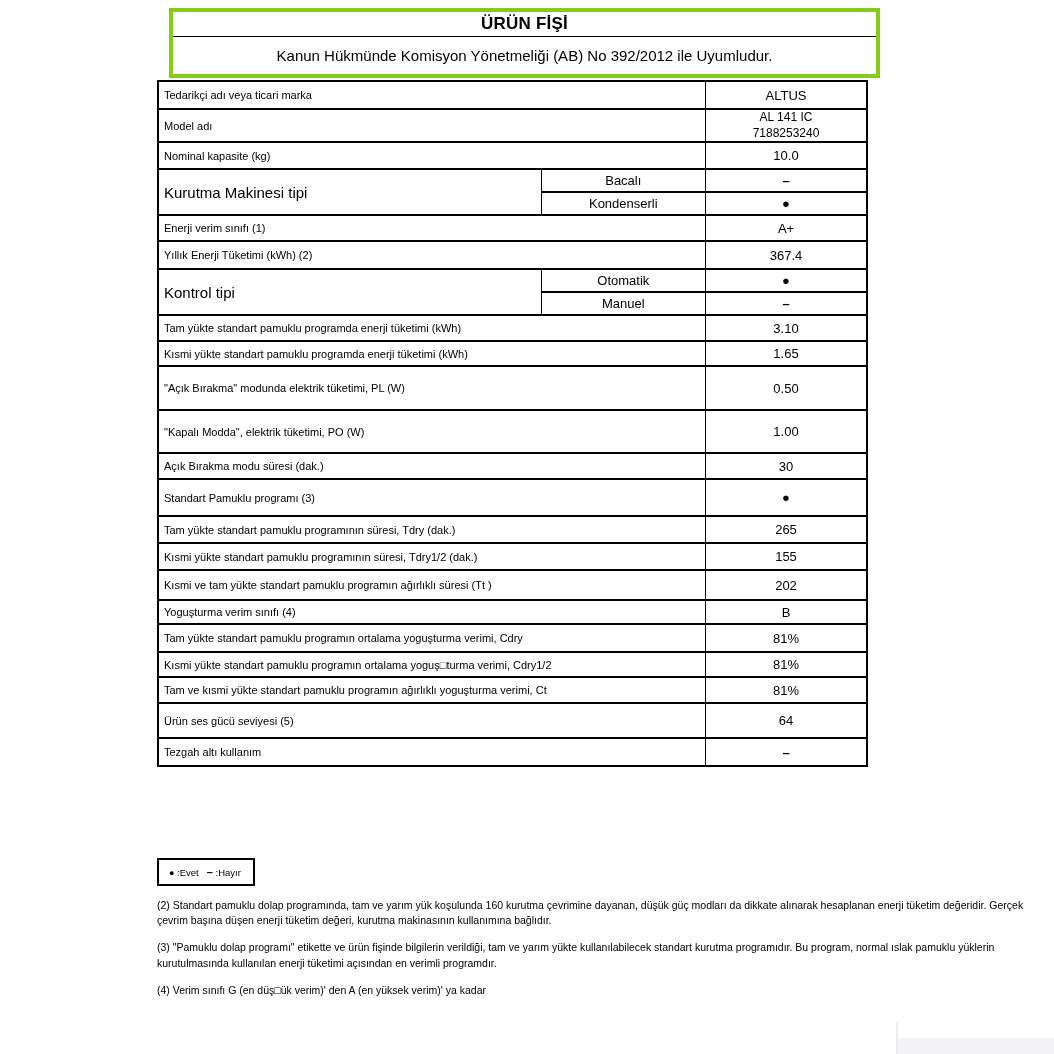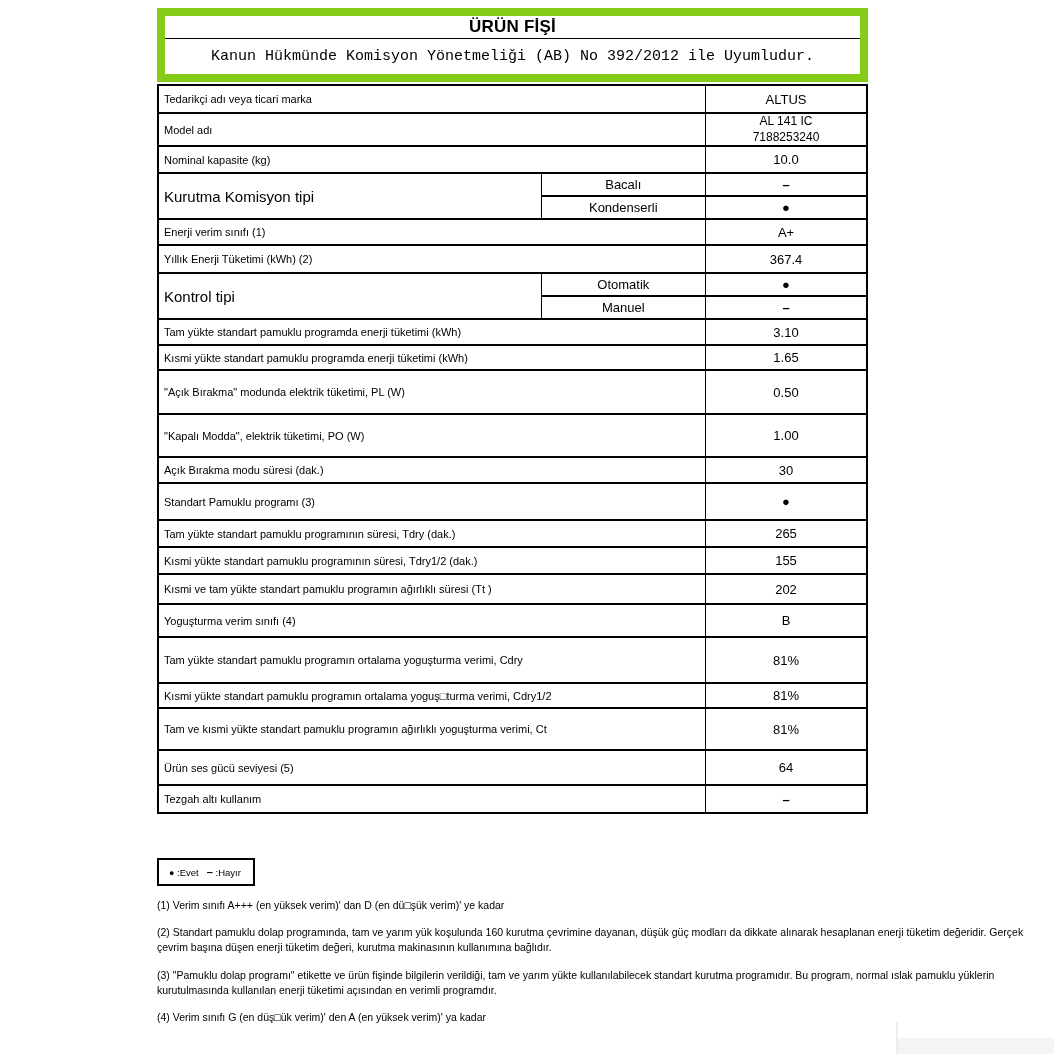--- a/index.html
+++ b/index.html
@@ -4,24 +4,24 @@
 <style>
   * { margin:0; padding:0; box-sizing:border-box; }
   html,body { width:1054px; height:1054px; background:#ffffff; font-family:"Liberation Sans", sans-serif; color:#000; }
   body { position:relative; overflow:hidden; }
 
   .doc { position:absolute; left:157px; top:8px; width:711px; }
 
   table { border-collapse:collapse; width:711px; table-layout:fixed; }
 
   
-  .header-table { border:8px solid #84cc16; }
+  .header-table { border:4px solid #84cc16;margin-left:12px; }
   .header-table td { border:1px solid #000; text-align:center; vertical-align:middle; }
   .title-cell { height:26px; font-size:17px; font-weight:bold; letter-spacing:0.2px; }
-  .subtitle-cell { height:40px; font-size:15px;font-family:Liberation Mono, monospace; }
+  .subtitle-cell { height:40px; font-size:15px; }
 
   
   .main-table { margin-top:2px; border:2px solid #000; }
   .main-table td {
     border-left:1px solid #000; border-right:1px solid #000;
     border-top:2px solid #000; border-bottom:2px solid #000;
     vertical-align:middle;
   }
   td.label { font-size:11px; padding:3px 4px 3px 5px; text-align:left;margin-left:16px; }
   td.biglabel { font-size:15px; padding-left:5px; text-align:left; }
@@ -81,21 +81,21 @@
         <div class="model-line">7188253240</div>
       </td>
     </tr>
 
     <tr style="height:27px">
       <td class="label" colspan="2">Nominal kapasite (kg)</td>
       <td class="value">10.0</td>
     </tr>
 
     <tr style="height:23px">
-      <td class="biglabel" rowspan="2">Kurutma Komisyon tipi</td>
+      <td class="biglabel" rowspan="2">Kurutma Makinesi tipi</td>
       <td class="sublabel">Bacalı</td>
       <td class="value dash">–</td>
     </tr>
     <tr style="height:23px">
       <td class="sublabel">Kondenserli</td>
       <td class="value dot">●</td>
     </tr>
 
     <tr style="height:26px">
       <td class="label" colspan="2">Enerji verim sınıfı (1)</td>
@@ -155,36 +155,36 @@
     <tr style="height:27px">
       <td class="label" colspan="2">Kısmi yükte standart pamuklu programının süresi, Tdry1/2 (dak.)</td>
       <td class="value">155</td>
     </tr>
 
     <tr style="height:30px">
       <td class="label" colspan="2">Kısmi ve tam yükte standart pamuklu programın ağırlıklı süresi (Tt )</td>
       <td class="value">202</td>
     </tr>
 
-    <tr style="height:33px">
+    <tr style="height:24px">
       <td class="label" colspan="2">Yoguşturma verim sınıfı (4)</td>
       <td class="value">B</td>
     </tr>
 
-    <tr style="height:46px">
+    <tr style="height:28px">
       <td class="label" colspan="2">Tam yükte standart pamuklu programın ortalama yoguşturma verimi, Cdry</td>
       <td class="value">81%</td>
     </tr>
 
     <tr style="height:25px">
       <td class="label" colspan="2">Kısmi yükte standart pamuklu programın ortalama yoguş□turma verimi, Cdry1/2</td>
       <td class="value">81%</td>
     </tr>
 
-    <tr style="height:42px">
+    <tr style="height:26px">
       <td class="label" colspan="2">Tam ve kısmi yükte standart pamuklu programın ağırlıklı yoguşturma verimi, Ct</td>
       <td class="value">81%</td>
     </tr>
 
     <tr style="height:35px">
       <td class="label" colspan="2">Ürün ses gücü seviyesi (5)</td>
       <td class="value">64</td>
     </tr>
 
     <tr style="height:28px">
@@ -193,20 +193,19 @@
     </tr>
   </tbody>
     </table>
 </div>
 
 <div class="bottom">
   <div class="legend-box">
     <span class="legend-item"><span class="legend-sym-dot">●</span> <span>:Evet</span></span><span class="legend-item"><span class="legend-sym-dash">–</span> <span>:Hayır</span></span>
   </div>
 
-  <p class="footnote">(1) Verim sınıfı A+++ (en yüksek verim)' dan D (en dü□şük verim)' ye kadar</p>
   <p class="footnote">(2) Standart pamuklu dolap programında, tam ve yarım yük koşulunda 160 kurutma çevrimine dayanan, düşük güç modları da dikkate alınarak hesaplanan enerji tüketim değeridir. Gerçek çevrim başına düşen enerji tüketim değeri, kurutma makinasının kullanımına bağlıdır.</p>
   <p class="footnote gap">(3) "Pamuklu dolap programı" etikette ve ürün fişinde bilgilerin verildiği, tam ve yarım yükte kullanılabilecek standart kurutma programıdır. Bu program, normal ıslak pamuklu yüklerin kurutulmasında kullanılan enerji tüketimi açısından en verimli programdır.</p>
   <p class="footnote">(4) Verim sınıfı G (en düş□ük verim)' den A (en yüksek verim)' ya kadar</p>
 </div>
 
 <div class="edge-line"></div>
 <div class="edge-rect"></div>
 
 </body></html>

